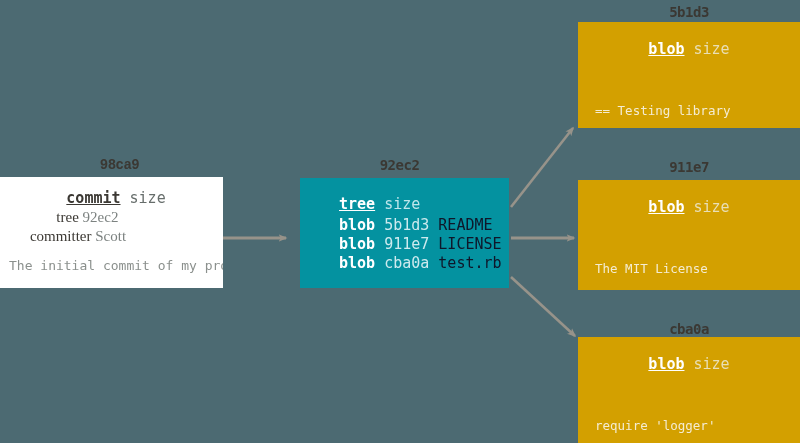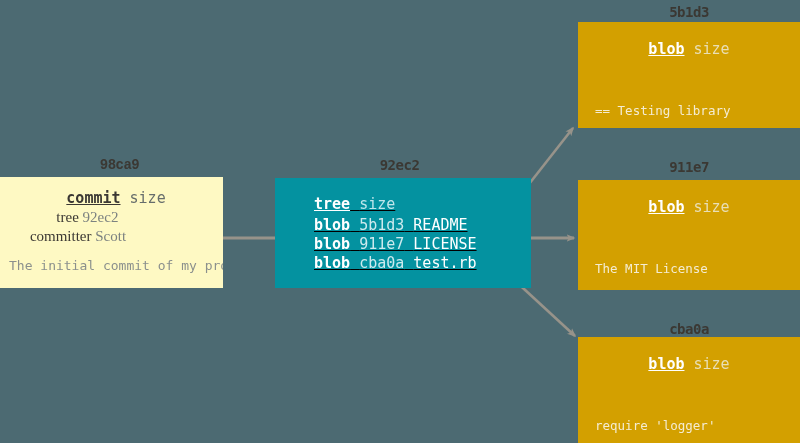--- a/index.html
+++ b/index.html
@@ -44,21 +44,21 @@
   .node .hdr .kw {
     font-weight: bold;
     text-decoration: underline;
   }
   .node .hdr .sz {
     font-weight: normal;
   }
 
   
   .commit-node {
-    background: #fef9c3;
+    background: #ffffff;
     padding-left: 9px;
   }
   .commit-node .hdr { color: #666d6b; padding-top: 12px; }
   .commit-node .hdr .kw { color: #3b3833; }
   .commit-node .fields {
     margin-top: 1px;
     padding-right: 76px;
     font-size: 15px;
     line-height: 19px;
     color: #6d7371;
@@ -90,21 +90,21 @@
   .tree-node .hdr .kw { color: #ffffff; }
   .tree-node .rows {
     margin-top: 3px;
     padding-left: 39px;
     font-size: 15px;
     line-height: 19px;
   }
   .tree-node .rows .row { white-space: pre; }
   .tree-node .rows .row .k { color: #ffffff; font-weight: bold; }
   .tree-node .rows .row .h { color: #cdeaee; }
-  .tree-node .rows .row .n { color: #ffffff; }
+  .tree-node .rows .row .n { color: #0f172a; }
   .tree-node .hdr { text-align: left; padding-left: 39px; }
 
   
   .blob-node {
     background: #d3a000;
   }
   .blob-node .hdr { color: #e9dfb6; padding-top: 18px; }
   .blob-node .hdr .kw { color: #ffffff; }
   .blob-node .body {
     margin-top: 13px;
@@ -146,21 +146,21 @@
       <span class="kw">commit</span><span> </span><span class="sz">size</span>
     </div>
     <div class="fields">
       <div class="row"><span class="k">     tree</span><span> </span><span class="v">92ec2</span></div>
       <div class="row"><span class="k">committer</span><span> </span><span class="v">Scott</span></div>
     </div>
     <div class="msg">The initial commit of my project</div>
   </div>
 
   <div class="node-label" style="left:290px; top:157px; width:219px;">92ec2</div>
-  <div class="node tree-node" style="left:275px; top:178px; width:256px; height:110px;text-decoration:underline;">
+  <div class="node tree-node" style="left:300px; top:178px; width:209px; height:110px;">
     <div class="hdr">
       <span class="kw">tree</span><span> </span><span class="sz">size</span>
     </div>
     <div class="rows">
       <div class="row"><span class="k">blob</span><span> </span><span class="h">5b1d3</span><span> </span><span class="n">README</span></div>
       <div class="row"><span class="k">blob</span><span> </span><span class="h">911e7</span><span> </span><span class="n">LICENSE</span></div>
       <div class="row"><span class="k">blob</span><span> </span><span class="h">cba0a</span><span> </span><span class="n">test.rb</span></div>
     </div>
   </div>
 

